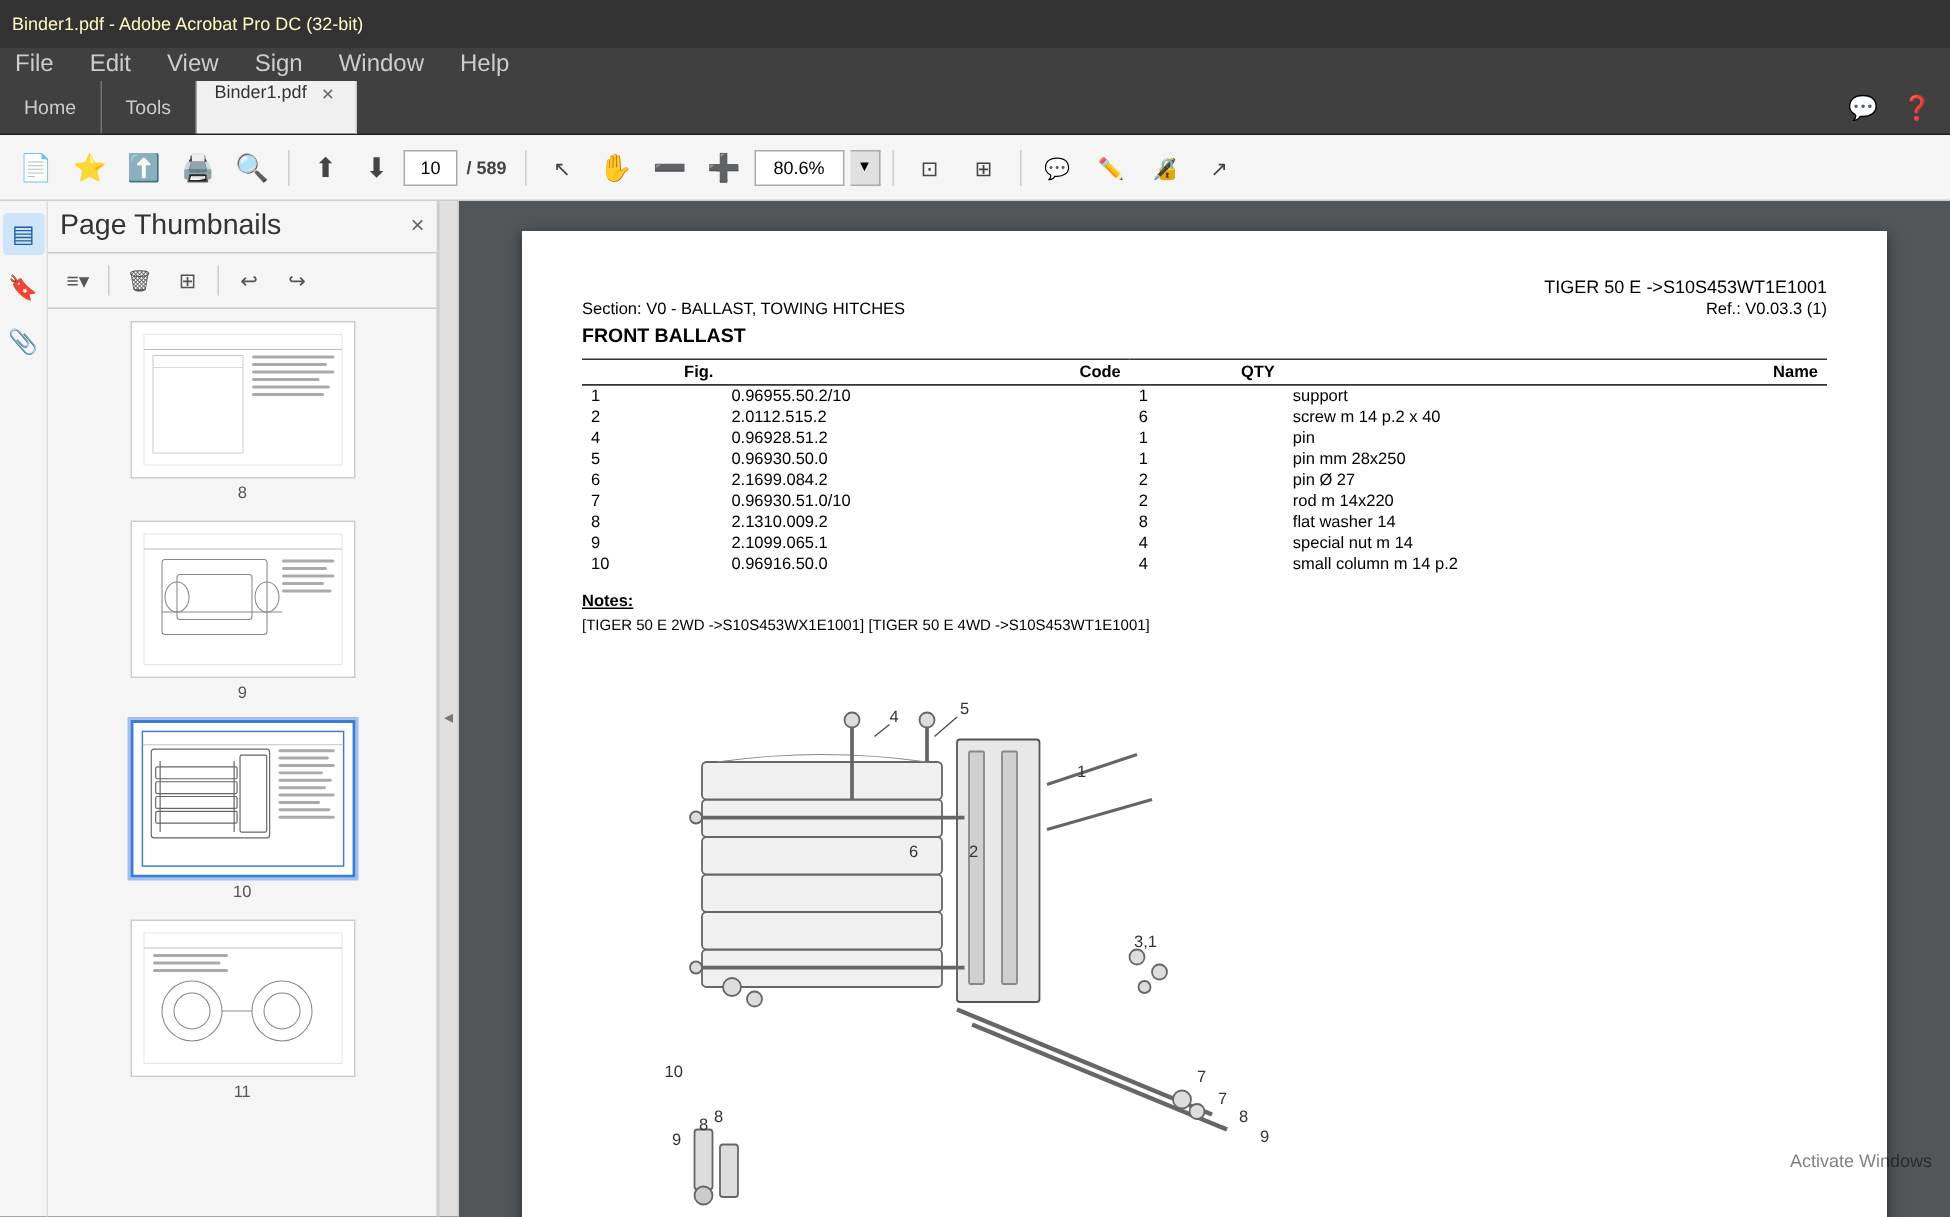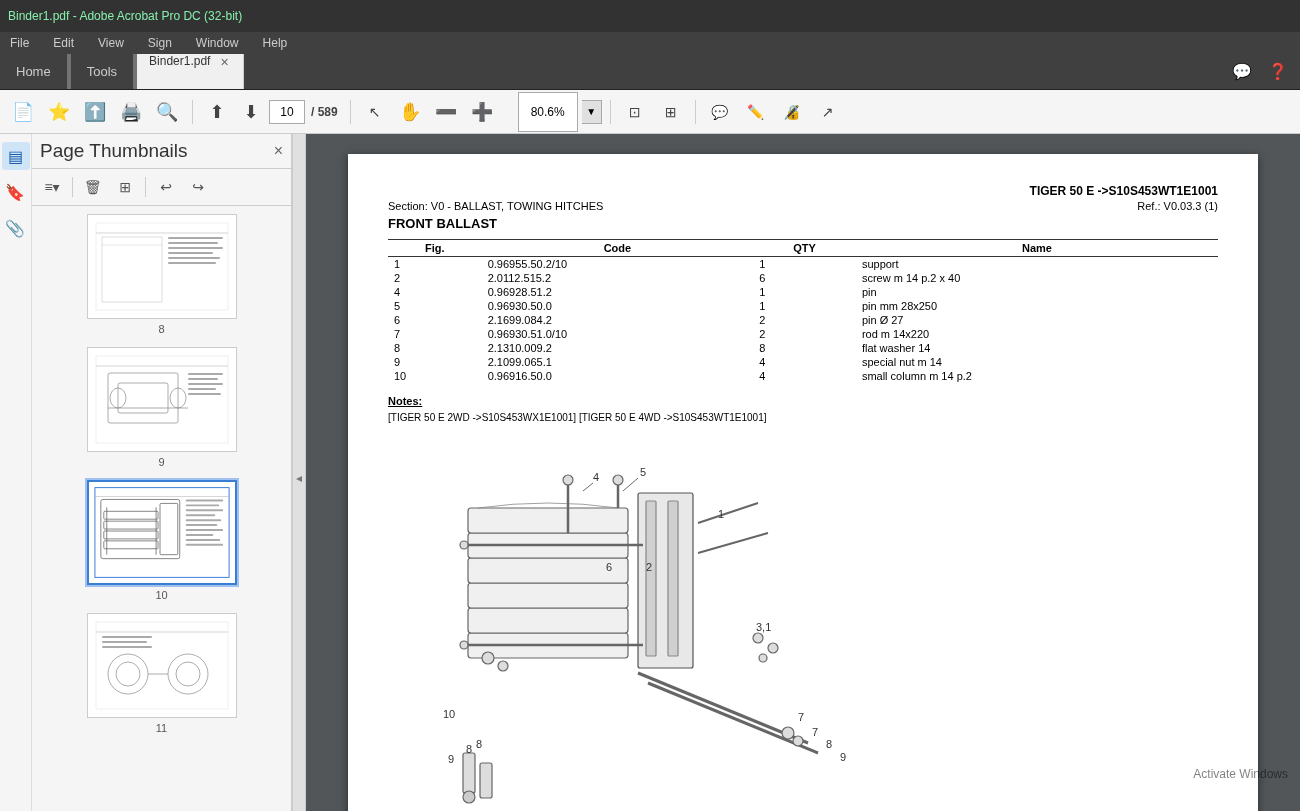--- a/index.html
+++ b/index.html
@@ -1,60 +1,60 @@
 <!DOCTYPE html>
 <html><head>
   <meta charset="utf-8">
   <style>
     * { box-sizing: border-box; margin: 0; padding: 0; }
     body { font-family: Arial, sans-serif; font-size: 12px; background: #525659; width: 1300px; height: 811px; overflow: hidden; }
 
     
     #titlebar {
       background: #323232;
-      color: #86efac;
+      color: #fef9c3;
       height: 22px;
       display: flex;
       align-items: center;
       padding: 16px 8px;
       font-size: 12px;
     }
 
     
     #menubar {
       background: #404040;
       height: 22px;
       display: flex;
       align-items: center;
       padding: 0 4px;
       gap: 12px;
     }
     .menu-item {
       color: #ccc;
-      font-size: 12px;
+      font-size: 16px;
       padding: 2px 6px;
       cursor: pointer;
     }
 
     
     #tabbar {
       background: #404040;
       height: 36px;
       display: flex;
       align-items: stretch;
       border-bottom: 1px solid #222;
     }
     .tab-home, .tab-tools {
       display: flex;
       align-items: center;
       padding: 0 16px;
       color: #ccc;
       font-size: 13px;
       cursor: pointer;
-      border-right: 4px solid #737373;
+      border-right: 1px solid #737373;
     }
     .tab-doc {
       display: flex;
       align-items: flex-start;
       padding: 0 12px;
       background: #f0f0f0;
       color: #333;
       font-size: 12px;
       gap: 8px;
       border-right: 1px solid #ccc;
@@ -101,26 +101,25 @@
       display: flex; align-items: center; gap: 2px;
     }
     .tb-page-input {
       width: 36px; height: 24px;
       border: 1px solid #aaa;
       text-align: center;
       font-size: 12px;
     }
     .tb-page-total { font-size: 12px; color: #444; padding: 0 4px; font-weight: bold; }
     .tb-zoom-input {
-      width: 60px; height: 40px;
+      width: 60px; height: 24px;
       border: 1px solid #aaa;
       text-align: center;
       font-size: 12px;
       padding: 0 2px;
-      margin-left: 15px;
     }
     .tb-zoom-drop {
       width: 20px; height: 24px;
       background: #e0e0e0;
       border: 1px solid #aaa;
       border-left: none;
       cursor: pointer;
       display: flex; align-items: center; justify-content: center;
       font-size: 10px;
     }
@@ -250,21 +249,21 @@
       background: white;
       box-shadow: 0 2px 8px rgba(0,0,0,0.5);
       padding: 30px 40px 30px 40px;
       position: relative;
     }
 
     
     .pdf-header-right {
       text-align: right;
       font-size: 12px;
-      font-weight: bold;
+      font-weight: normal;
       margin-bottom: 2px;
     }
     .pdf-section-line {
       display: flex;
       justify-content: space-between;
       font-size: 11px;
       margin-bottom: 4px;
     }
     .pdf-front-ballast {
       font-size: 13px;
@@ -274,21 +273,21 @@
     .pdf-table {
       width: 100%;
       border-collapse: collapse;
       font-size: 11px;
       margin-bottom: 10px;
     }
     .pdf-table th {
       border-top: 1.5px solid #333;
       border-bottom: 1.5px solid #333;
       padding: 2px 6px;
-      text-align: center;
+      text-align: right;
       font-weight: bold;
     }
     .pdf-table td {
       padding: 1px 6px;
     }
     .pdf-notes {
       font-size: 10px;
       margin-bottom: 8px;
       line-height: 1.5;
     }

